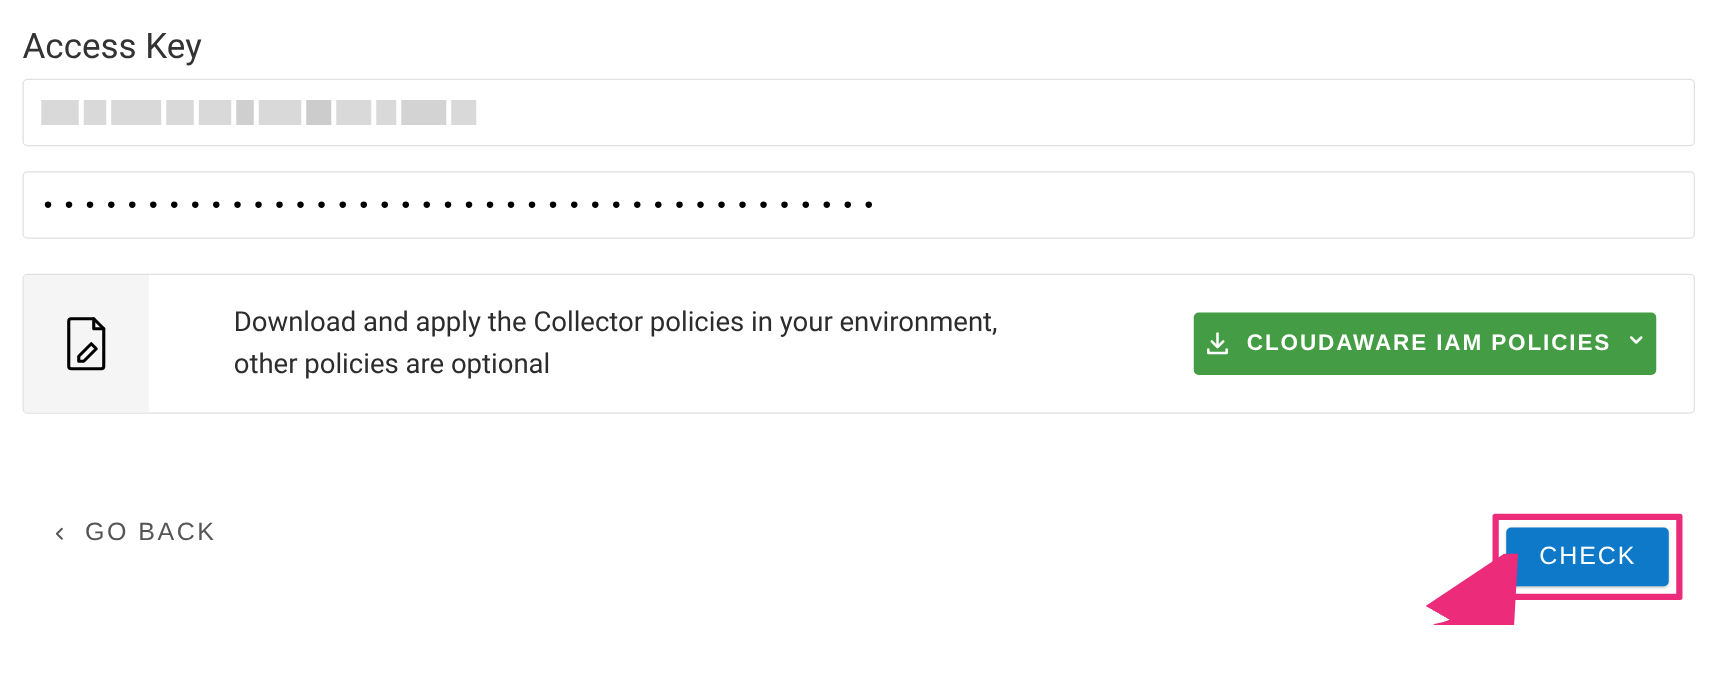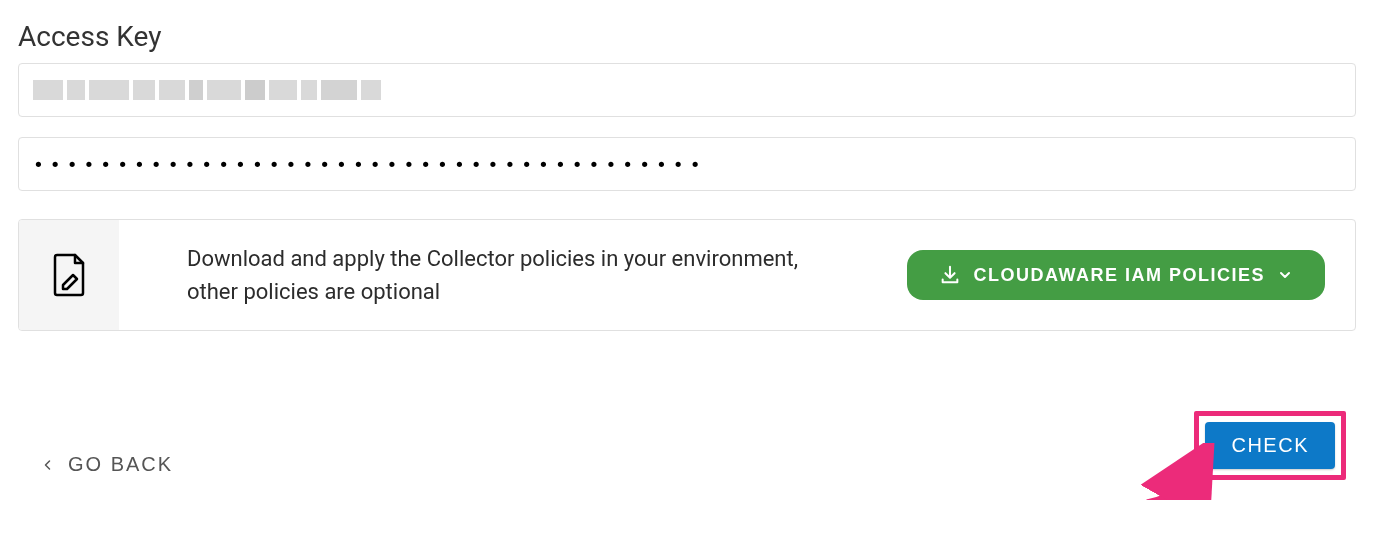--- a/index.html
+++ b/index.html
@@ -93,39 +93,39 @@
     .info-text {
       font-size: 22px;
       color: #2c2c2c;
       line-height: 1.5;
       max-width: 620px;
     }
     .policies-button {
       background: #449d44;
       color: #ffffff;
       border: none;
-      border-radius: 16px;
-      padding: 14px 32px;
+      border-radius: 4px;
+      padding: 14px 8px;
       font-size: 18px;
       letter-spacing: 1.5px;
       font-weight: 600;
       display: flex;
-      align-items: center;
+      align-items: flex-start;
       gap: 12px;
       cursor: pointer;
       flex-shrink: 0;
       margin-right: 10px;
     }
     .policies-button svg {
       display: block;
     }
     .footer-row {
       display: flex;
       justify-content: space-between;
-      align-items: flex-end;
+      align-items: flex-start;
       margin-top: 80px;
       padding: 0 10px 0 24px;
     }
     .goback-button {
       background: transparent;
       border: none;
       font-size: 20px;
       letter-spacing: 2px;
       color: #555555;
       cursor: pointer;

